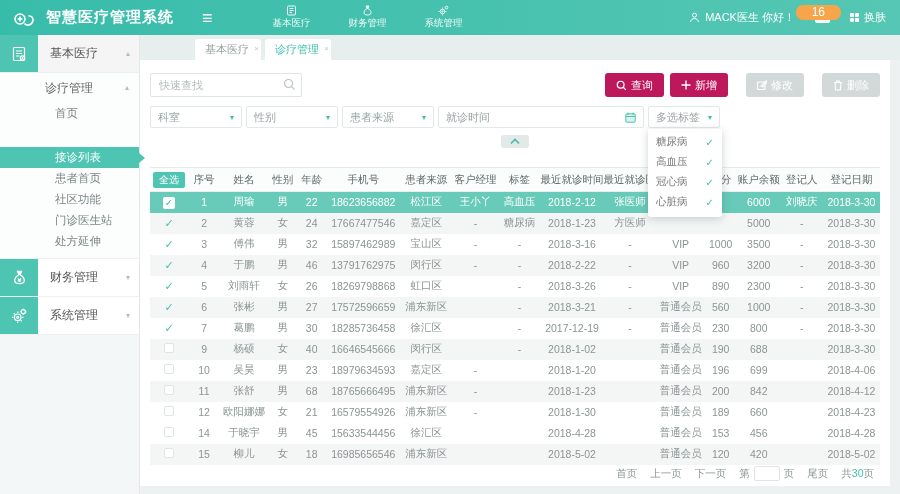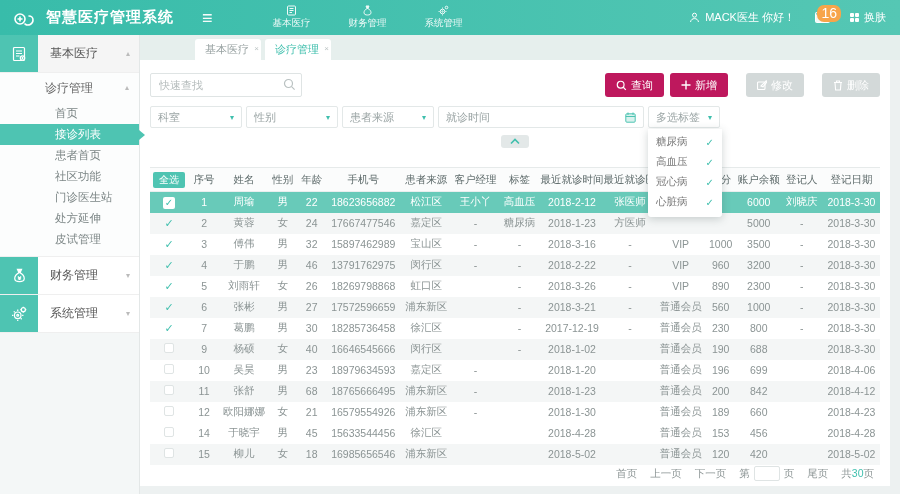--- a/index.html
+++ b/index.html
@@ -12,37 +12,37 @@
   .topbar{position:absolute;top:0;left:0;right:0;height:35px;
     background:linear-gradient(90deg,#38bcaa,#55c7b4);display:flex;align-items:center;color:#fff;z-index:30;}
   .logo{display:flex;align-items:center;gap:8px;padding-left:12px;}
   .logo-title{font-size:15px;font-weight:bold;letter-spacing:1px;}
   .hamburger{margin-left:28px;font-size:18px;cursor:pointer;opacity:.95;line-height:1;}
   .topnav{display:flex;gap:38px;margin-left:60px;}
   .topnav-item{display:flex;flex-direction:column;align-items:center;gap:1px;font-size:9.5px;opacity:.92;cursor:pointer;}
   .topbar-right{margin-left:auto;display:flex;align-items:center;gap:20px;padding-right:14px;font-size:11px;}
   .user-chip{display:flex;align-items:center;gap:5px;cursor:pointer;}
   .msg-wrap{position:relative;cursor:pointer;}
-  .badge{position:absolute;top:-7px;right:-11px;background:#f7a54a;color:#fff;font-size:14px;
-    border-radius:7px;padding:1px 4px;line-height:1.1;}
+  .badge{position:absolute;top:-7px;right:-11px;background:#f7a54a;color:#fff;font-size:12px;
+    border-radius:7px;padding:1px 16px;line-height:1.1;}
   .skin-chip{display:flex;align-items:center;gap:5px;cursor:pointer;}
   .grid-icon{display:grid;grid-template-columns:4px 4px;grid-gap:1px;}
   .grid-icon i{width:4px;height:4px;background:#fff;border-radius:1px;display:block;}
   
   .sidebar{position:absolute;top:35px;left:0;width:140px;bottom:0;background:#f4f7f7;border-right:1px solid #e3e7e7;z-index:10;}
   .sgroup{height:38px;display:flex;align-items:stretch;background:#fff;border-bottom:1px solid #efefef;cursor:pointer;}
   .sgroup .gicon{width:38px;background:#4ec4b2;color:#fff;display:flex;align-items:center;justify-content:center;flex:none;}
   .sgroup .glabel{flex:1;display:flex;align-items:center;padding-left:12px;font-size:12px;color:#555;background:#f5f5f5;}
   .sgroup.plain .glabel{background:#fff;}
   .sgroup .garrow{display:flex;align-items:center;padding-right:9px;font-size:8px;color:#bbb;background:inherit;}
   .submenu{background:#fcfdfd;border-bottom:1px solid #efefef;padding-bottom:6px;}
   .subhead{height:30px;line-height:30px;padding-left:45px;font-size:12px;color:#666;position:relative;cursor:pointer;}
   .subhead .garrow{position:absolute;right:10px;top:0;font-size:8px;color:#bbb;}
   .subitem{height:21px;line-height:21px;padding-left:55px;font-size:11.5px;color:#7c8686;cursor:pointer;position:relative;}
-  .subitem.active{background:#4ec4b2;color:#fff;}
+  .subitem.active{background:#4ec4b2;color:#fff;margin-top:23px;}
   .subitem.active::after{content:"";position:absolute;right:-6px;top:50%;margin-top:-5px;
     border-left:6px solid #4ec4b2;border-top:5px solid transparent;border-bottom:5px solid transparent;}
   
   .content{position:absolute;left:140px;top:35px;right:0;bottom:0;background:#edf1f1;}
   .tabbar{height:25px;background:#e6efed;display:flex;align-items:flex-end;padding-left:55px;gap:4px;}
   .tab{height:21px;line-height:21px;padding:0 12px 0 10px;background:#fff;border-radius:3px 3px 0 0;
     font-size:11px;color:#98a2a2;position:relative;cursor:pointer;}
   .tab.active{color:#3fbfad;}
   .tab .tab-close{position:absolute;top:-1px;right:2px;font-size:8px;color:#bcc4c4;cursor:pointer;}
   .panel{position:absolute;left:0;top:25px;right:10px;bottom:8px;background:#fff;}
@@ -190,21 +190,20 @@
       <span>诊疗管理</span>
       <span class="garrow">▴</span>
     </div>
     <div id="submenu-items">
         <div class="subitem">首页</div>
         <div class="subitem active">接诊列表</div>
         <div class="subitem">患者首页</div>
         <div class="subitem">社区功能</div>
         <div class="subitem">门诊医生站</div>
         <div class="subitem">处方延伸</div>
-        <div class="subitem">皮试管理</div>
       </div>
   </div>
   <div class="sgroup plain">
     <span class="gicon">
       <svg width="15" height="15" viewBox="0 0 11 11" fill="none" stroke="#fff" stroke-width="0.9">
         <path d="M4 1h3L6 3.2H5z" fill="#fff"></path>
           <path d="M5.5 3.2C3 4.5 2 6.2 2 7.7 2 9.4 3.5 10 5.5 10s3.5-.6 3.5-2.3c0-1.5-1-3.2-3.5-4.5z"></path>
         <path d="M4.3 6.2l1.2 1.2 1.2-1.2M5.5 7.4v1.4M4.3 8h2.4"></path>
       </svg>
     </span>

